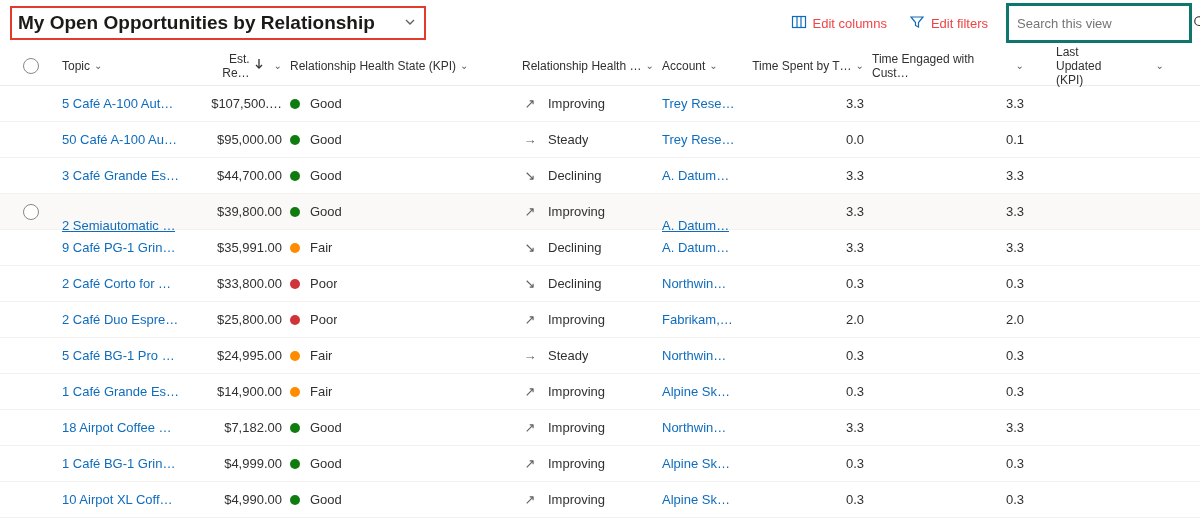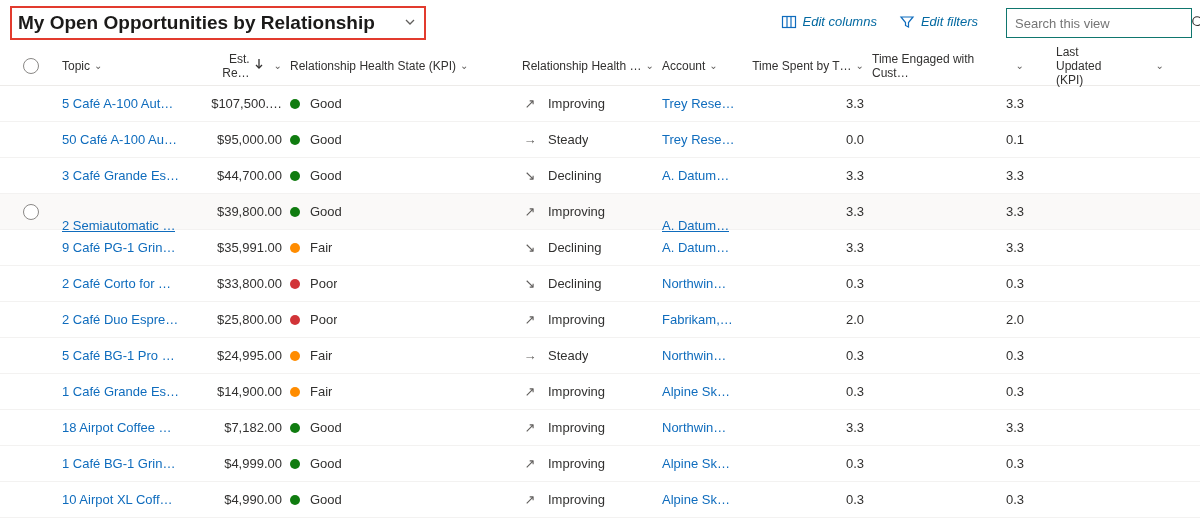--- a/index.html
+++ b/index.html
@@ -2,23 +2,23 @@
 <html><head>
 <meta charset="utf-8">
 <style>
   * { box-sizing: border-box; margin: 0; padding: 0; }
   body { font-family: "Segoe UI", Arial, sans-serif; font-size: 13px; color: #323130; background: #fff; width: 1200px; }
   .topbar { display: flex; align-items: center; height: 46px; padding: 0 8px; }
   .view-title-wrap { display: flex; align-items: center; border: 2px solid #e23b2e; padding: 4px 8px 4px 6px; margin-left: 2px; gap: 19px; }
   .view-title { font-size: 19px; font-weight: 600; color: #1b1a19; }
   .view-title-chevron { margin-left: 10px; color: #605e5c; }
   .top-spacer { flex: 1; }
-  .top-action { display: flex; align-items: flex-start; color: #0369a1; margin-left: 22px; cursor: pointer; font-style: italic; }
+  .top-action { display: flex; align-items: center; color: #ef4444; margin-left: 22px; cursor: pointer; }
   .top-action svg { margin-right: 6px; }
-  .search-box { display: flex; align-items: center; width: 186px; height: 30px; border: 1px solid #0f766e; margin-left: 28px; padding: 0 8px; color: #605e5c; }
+  .search-box { display: flex; align-items: center; width: 186px; height: 40px; border: 3px solid #0f766e; margin-left: 18px; padding: 0 8px; color: #605e5c; }
   .search-box input { border: none; outline: none; flex: 1; font-size: 13px; color: #323130; background: transparent; }
   .grid { width: 100%; }
   .hdr-row { display: flex; align-items: center; height: 40px; border-bottom: 1px solid #edebe9; padding-left: 0; }
   .sel-col { width: 62px; display: flex; justify-content: center; align-items: center; }
   .circle { width: 16px; height: 16px; border: 1px solid #8a8886; border-radius: 50%; background: #fff; }
   .col { display: flex; align-items: center; padding-right: 8px; }
   .hdr { font-size: 12px; color: #323130; cursor: pointer; }
   .hdr svg, .hdr .chev { color: #605e5c; }
   .chev { margin-left: 4px; font-size: 10px; }
   .sort-arrow { margin: 0 6px 0 4px; }

